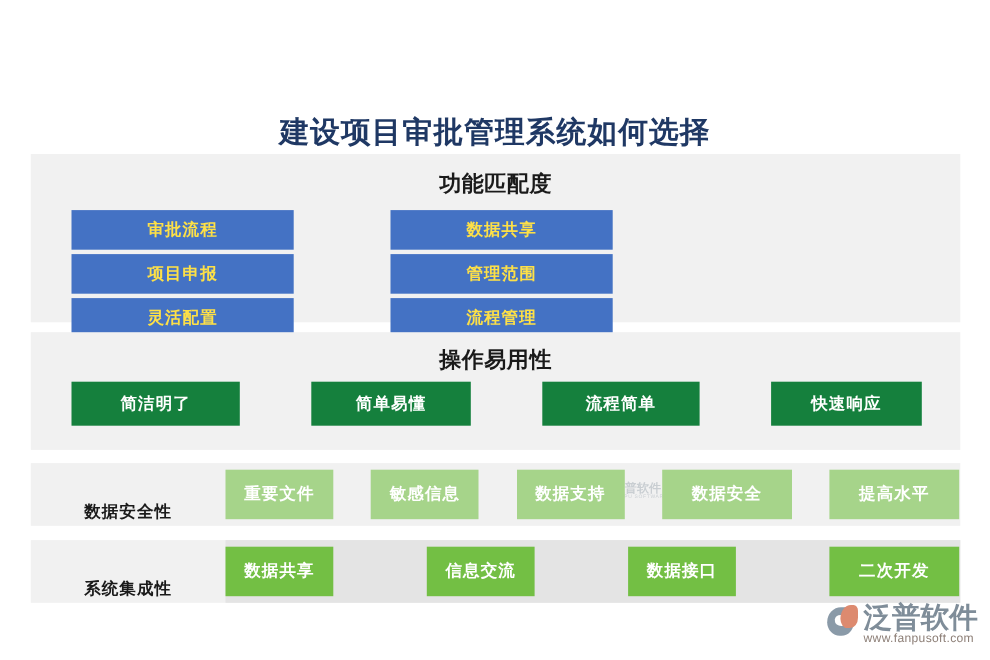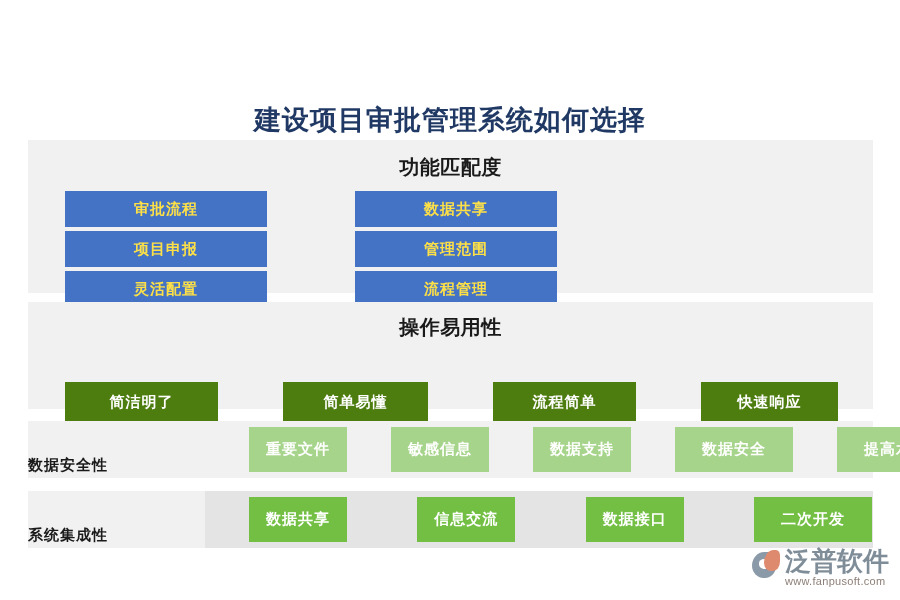--- a/index.html
+++ b/index.html
@@ -86,30 +86,29 @@
   .usability-row {
     position: absolute;
     left: 37px;
     top: 45px;
     width: 773px;
     display: flex;
     justify-content: space-between;
   }
   .chip-teal {
     height: 40px;
-    background: #4d7c0f;
+    background: #15803d;
     color: #ffffff;
     font-size: 15px;
     font-weight: bold;
     letter-spacing: 1px;
     display: flex;
     align-items: center;
     justify-content: center;
     white-space: nowrap;
-    margin-top: 35px;
   }
   .chip-teal.w1 { width: 153px; }
   .chip-teal.w2 { width: 145px; }
   .chip-teal.w3 { width: 143px; }
   .chip-teal.w4 { width: 137px; }
 
   
   .row-band {
     position: absolute;
     left: 28px;
@@ -118,20 +117,21 @@
     background: #f1f1f1;
     display: flex;
     align-items: center;
   }
   #section-security { top: 421px; }
   #section-integration { top: 491px; }
 
   .row-label {
     width: 177px;
     flex: 0 0 177px;
+    text-align: center;
     font-size: 15px;
     font-weight: bold;
     color: #1a1a1a;
     letter-spacing: 1px;
     white-space: nowrap;
     margin-top: 31px;
   }
 
   .row-chips {
     position: relative;
@@ -150,21 +150,20 @@
     color: #ffffff;
     font-size: 15px;
     font-weight: bold;
     letter-spacing: 1px;
     display: flex;
     align-items: center;
     justify-content: center;
     white-space: nowrap;
     position: relative;
     z-index: 2;
-    margin-left: 44px;
   }
   .chip-green-light { background: #a6d48a; width: 98px; }
   .chip-green-dark  { background: #73bf44; width: 98px; }
   .chip-green-light.wide,
   .chip-green-dark.wide { width: 118px; }
 
   
   .watermark {
     position: absolute;
     left: 330px;

